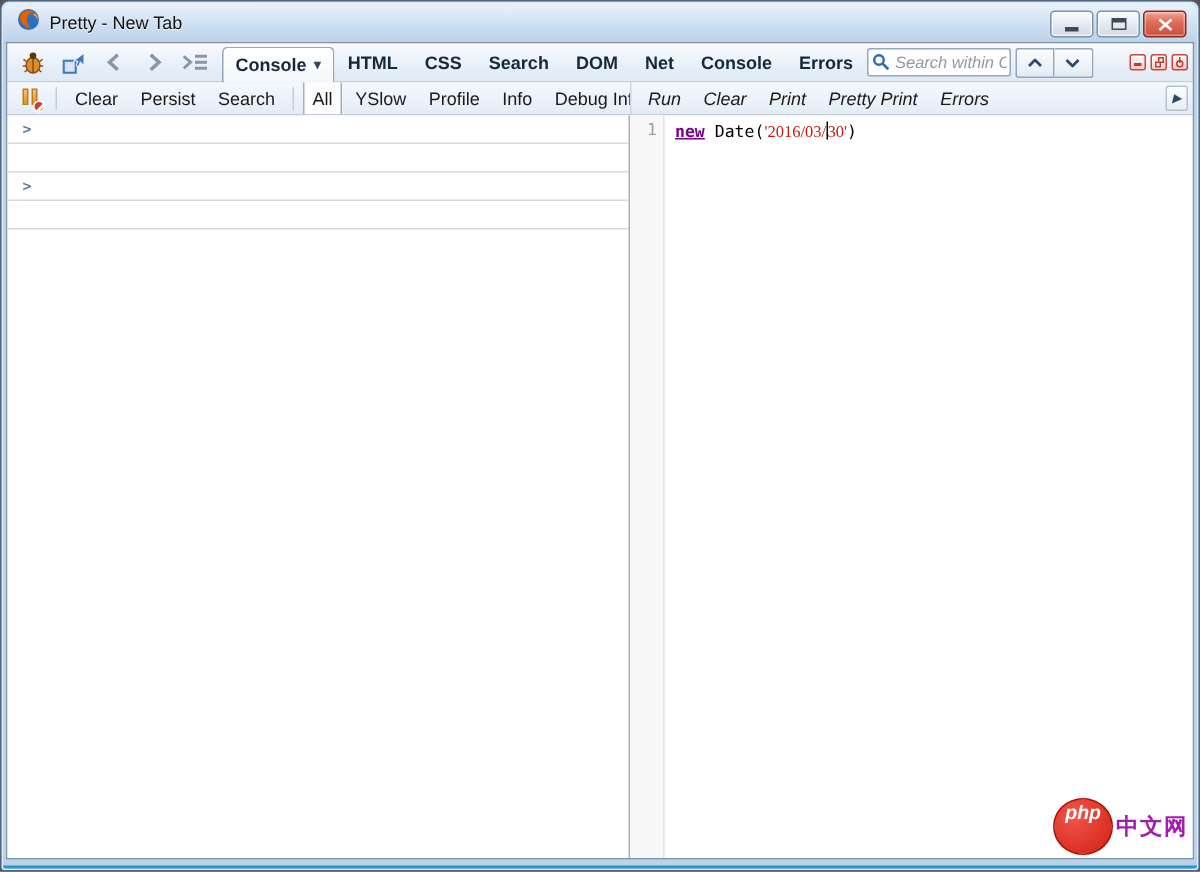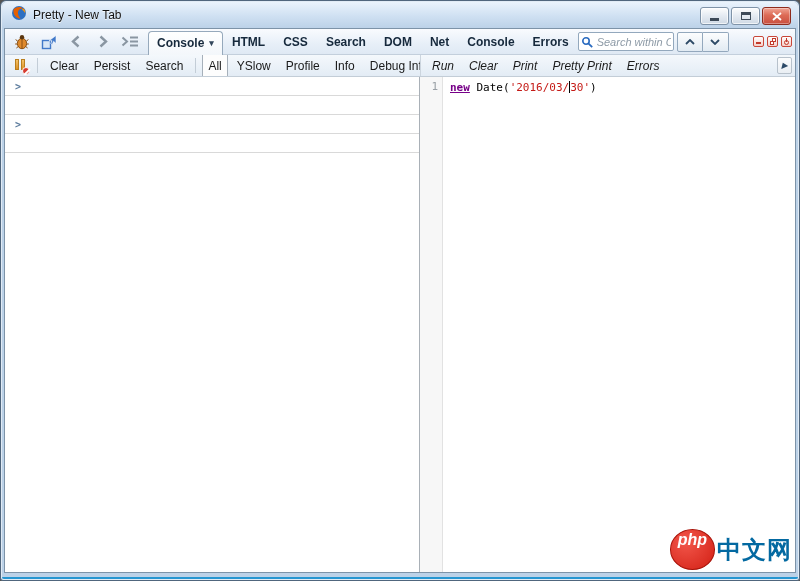--- a/index.html
+++ b/index.html
@@ -108,31 +108,31 @@
   .row .prompt { position:absolute; left:10px; top:1px; color:#5e7d9e; font-weight:bold;
     font-size:10px; font-family:"DejaVu Sans Mono", monospace; }
 
   .editor-panel { flex:1; display:flex; font-family:"DejaVu Sans Mono", monospace;
     font-size:11px; min-width:0; }
   .gutter { width:23px; flex:0 0 23px; background:#f7f7f7; border-right:1px solid #e2e2e2;
     text-align:right; padding:3px 4px 0 0; color:#9aa0a6; }
   .code-area { flex:1; padding:3px 0 0 7px; cursor:text; }
   .code-line { white-space:pre; line-height:15px; color:#000; }
   .kw-purple { color:#770088; font-weight:bold;text-decoration:underline; }
-  .str-red { color:#c41a16; }
+  .str-red { color:#c41a16;font-family:Liberation Serif, serif; }
   .caret { display:inline-block; width:1px; height:12px; background:#000;
     vertical-align:-2px; }
 
   
   .watermark { position:absolute; right:3px; bottom:2px; display:flex;
     align-items:center; gap:2px; }
   .wm-badge { background:radial-gradient(circle at 35% 30%, #f2564a, #d21f14);
     border:1px solid #a81208; border-radius:50%; padding:1px 7px 20px;
-    color:#fff; font-style:italic; font-weight:bold; font-size:16px; }
-  .wm-text { font-weight:bold; font-size:24px; color:#0369a1; letter-spacing:1px; }
+    color:#fff; font-style:italic; font-weight:bold; font-size:13px; }
+  .wm-text { font-weight:bold; font-size:15px; color:#a21caf; letter-spacing:1px; }
 </style>
 </head>
 <body>
 
 <div class="stage">
   <div class="window">
 
     <div class="titlebar">
       <span class="ticon">
         <svg width="16" height="16" viewBox="0 0 16 16">

